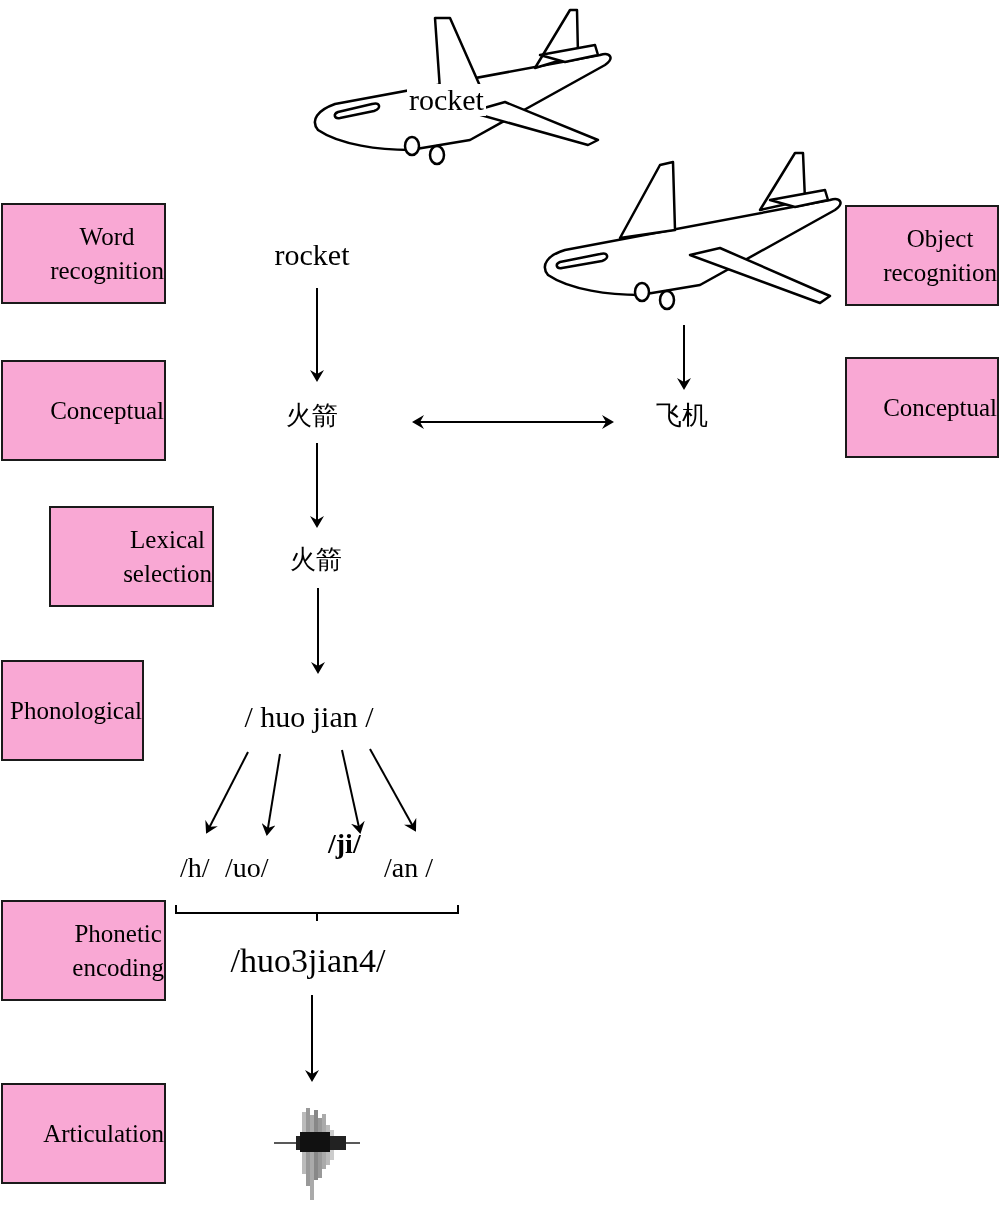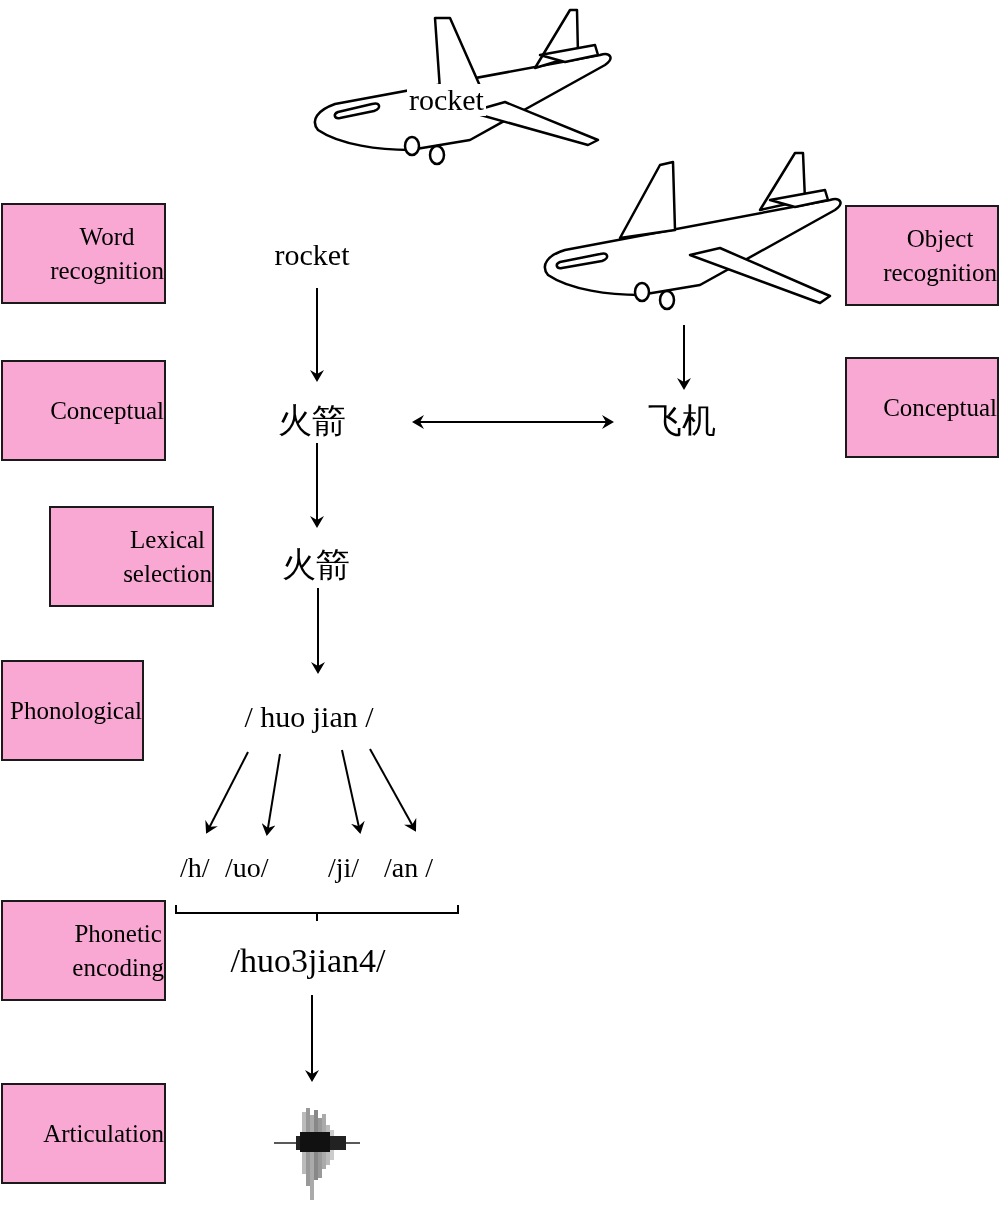--- a/index.html
+++ b/index.html
@@ -3,21 +3,21 @@
 <meta charset="utf-8">
 <style>
   html, body { margin: 0; padding: 0; background: #ffffff; }
   body { width: 1000px; height: 1211px; position: relative; overflow: hidden;
          font-family: "Liberation Serif", "DejaVu Serif", serif; color: #000; }
   .stage-box { position: absolute; box-sizing: border-box; border: 2px solid #1a1a1a;
                background: #f9a8d4; display: flex; align-items: center; justify-content: flex-end;
                text-align: center; font-size: 25px; line-height: 34px; }
   .stage-box span { white-space: pre-line; }
   .label { position: absolute; font-size: 30px; white-space: nowrap; transform: translateX(-50%); }
-  .label.cjk { font-family: Liberation Serif, serif; font-size: 34px; }
+  .label.cjk { font-family: Liberation Serif, serif; font-size: 26px; }
   .phone { position: absolute; font-size: 28px; white-space: nowrap; }
   svg.overlay { position: absolute; left: 0; top: 0; width: 1000px; height: 1211px; }
   .plane-word { position: absolute; font-size: 30px; background: #fff; padding: 0 2px; line-height: 32px; }
 </style>
 </head>
 <body>
 
 <svg class="overlay" viewBox="0 0 1000 1211">
   <defs>
     <marker id="ah" markerWidth="12" markerHeight="14" refX="10" refY="7" orient="auto" markerUnits="userSpaceOnUse">
@@ -110,16 +110,16 @@
 </div>
 
 <div class="label" style="left:312px; top:238px;">rocket</div>
 <div class="label cjk" style="left:312px; top:398px;">火箭</div>
 <div class="label cjk" style="left:682px; top:398px;">飞机</div>
 <div class="label cjk" style="left:316px; top:542px;">火箭</div>
 <div class="label" style="left:309px; top:700px;">/ huo jian /</div>
 
 <div class="phone" style="left:180px; top:852px;">/h/</div>
 <div class="phone" style="left:225px; top:852px;">/uo/</div>
-<div class="phone" style="left:328px; top:852px;">/ji/</div>
+<div class="phone" style="left:328px; top:828px;font-weight:bold;">/ji/</div>
 <div class="phone" style="left:384px; top:852px;">/an /</div>
 
 <div class="label" style="left:308px; top:942px; font-size:34px;">/huo3jian4/</div>
 
 </body></html>

